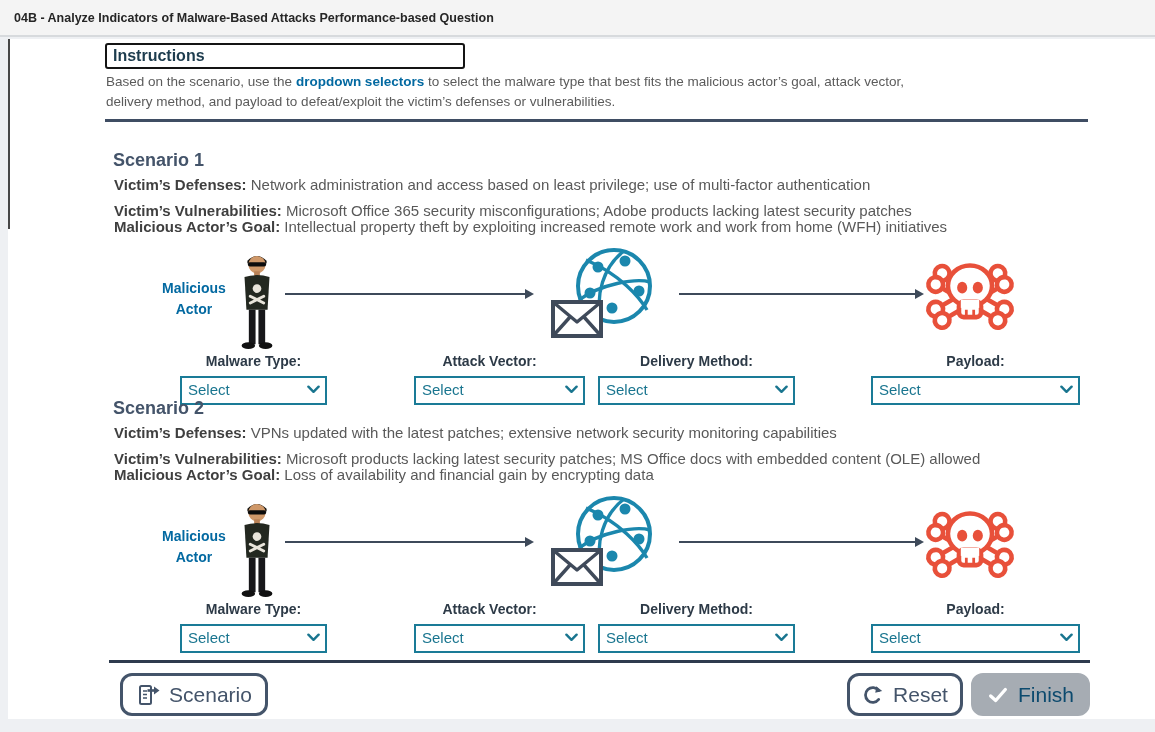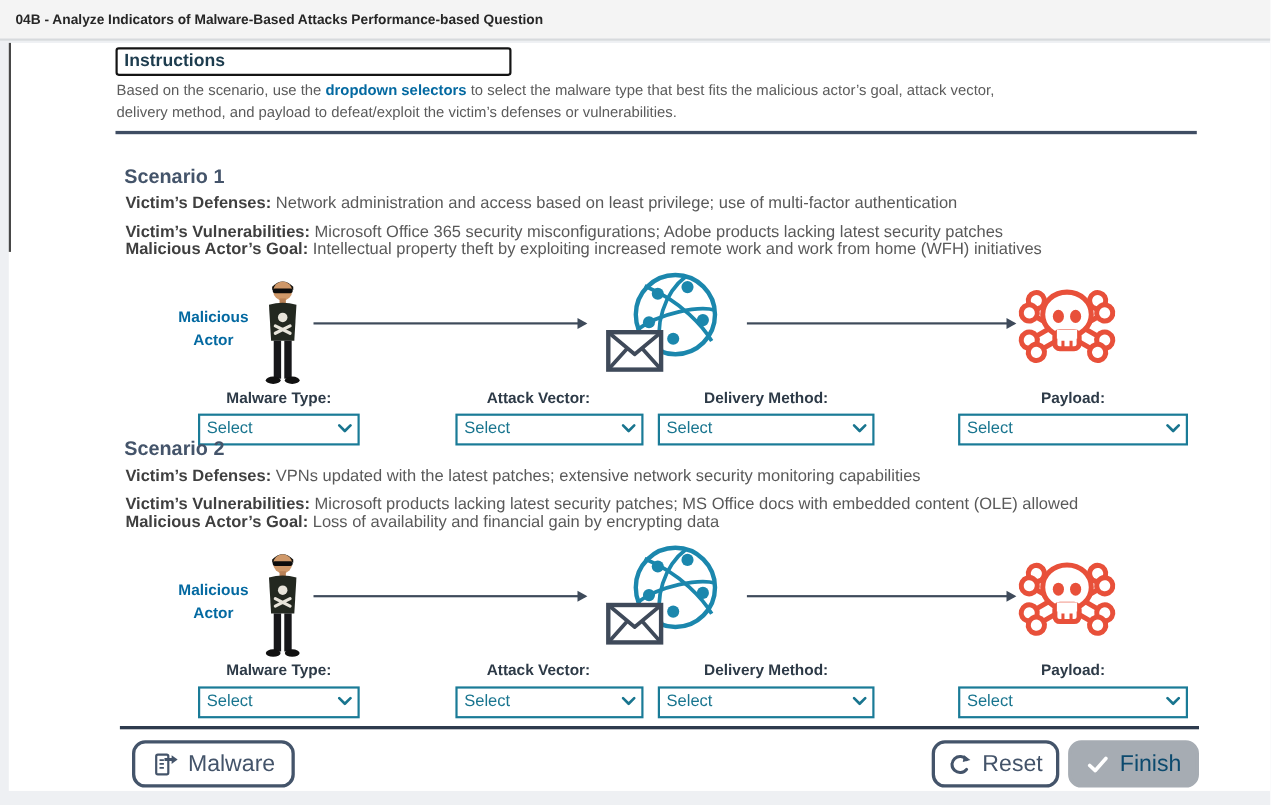--- a/index.html
+++ b/index.html
@@ -307,21 +307,21 @@
 
     <button class="btn btn-scenario">
       <span class="ic">
         <svg width="24" height="24" viewBox="0 0 24 24">
           <rect x="4" y="3" width="11" height="18" rx="1.5" fill="#ffffff" stroke="#44546a" stroke-width="2"></rect>
           <path d="M7,8 h4 M7,11.5 h4 M7,15 h4" stroke="#44546a" stroke-width="1.6"></path>
           <path d="M11.5,7.5 h8" stroke="#44546a" stroke-width="2.6"></path>
           <path d="M18,3.5 L23.5,7.5 L18,11.5 Z" fill="#44546a"></path>
         </svg>
       </span>
-      <span>Malware</span>
+      <span>Scenario</span>
     </button>
 
     <button class="btn btn-reset">
       <span class="ic">
         <svg width="22" height="22" viewBox="0 0 24 24">
           <path d="M18.2,16.8 A8,8 0 1 1 18.2,7.2" fill="none" stroke="#44546a" stroke-width="3" stroke-linecap="round"></path>
           <path d="M15.5,2.5 L22,7.5 L14.5,9.5 Z" fill="#44546a"></path>
         </svg>
       </span>
       <span>Reset</span>

